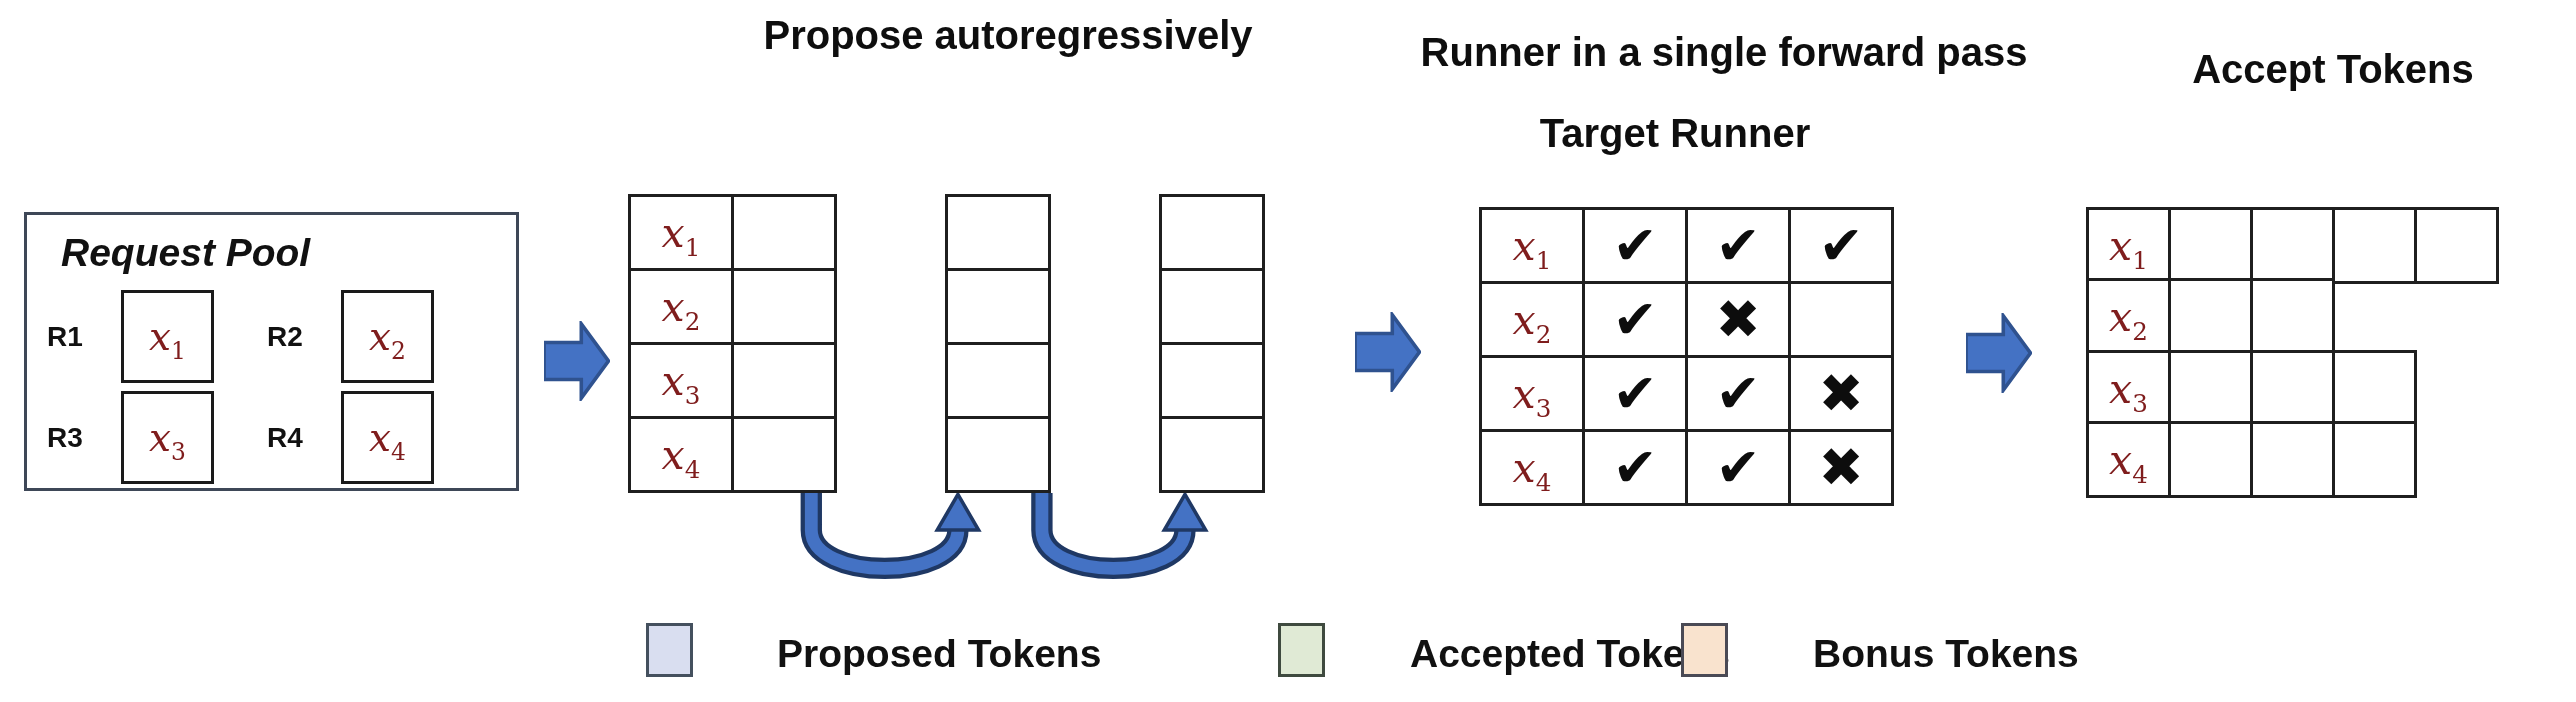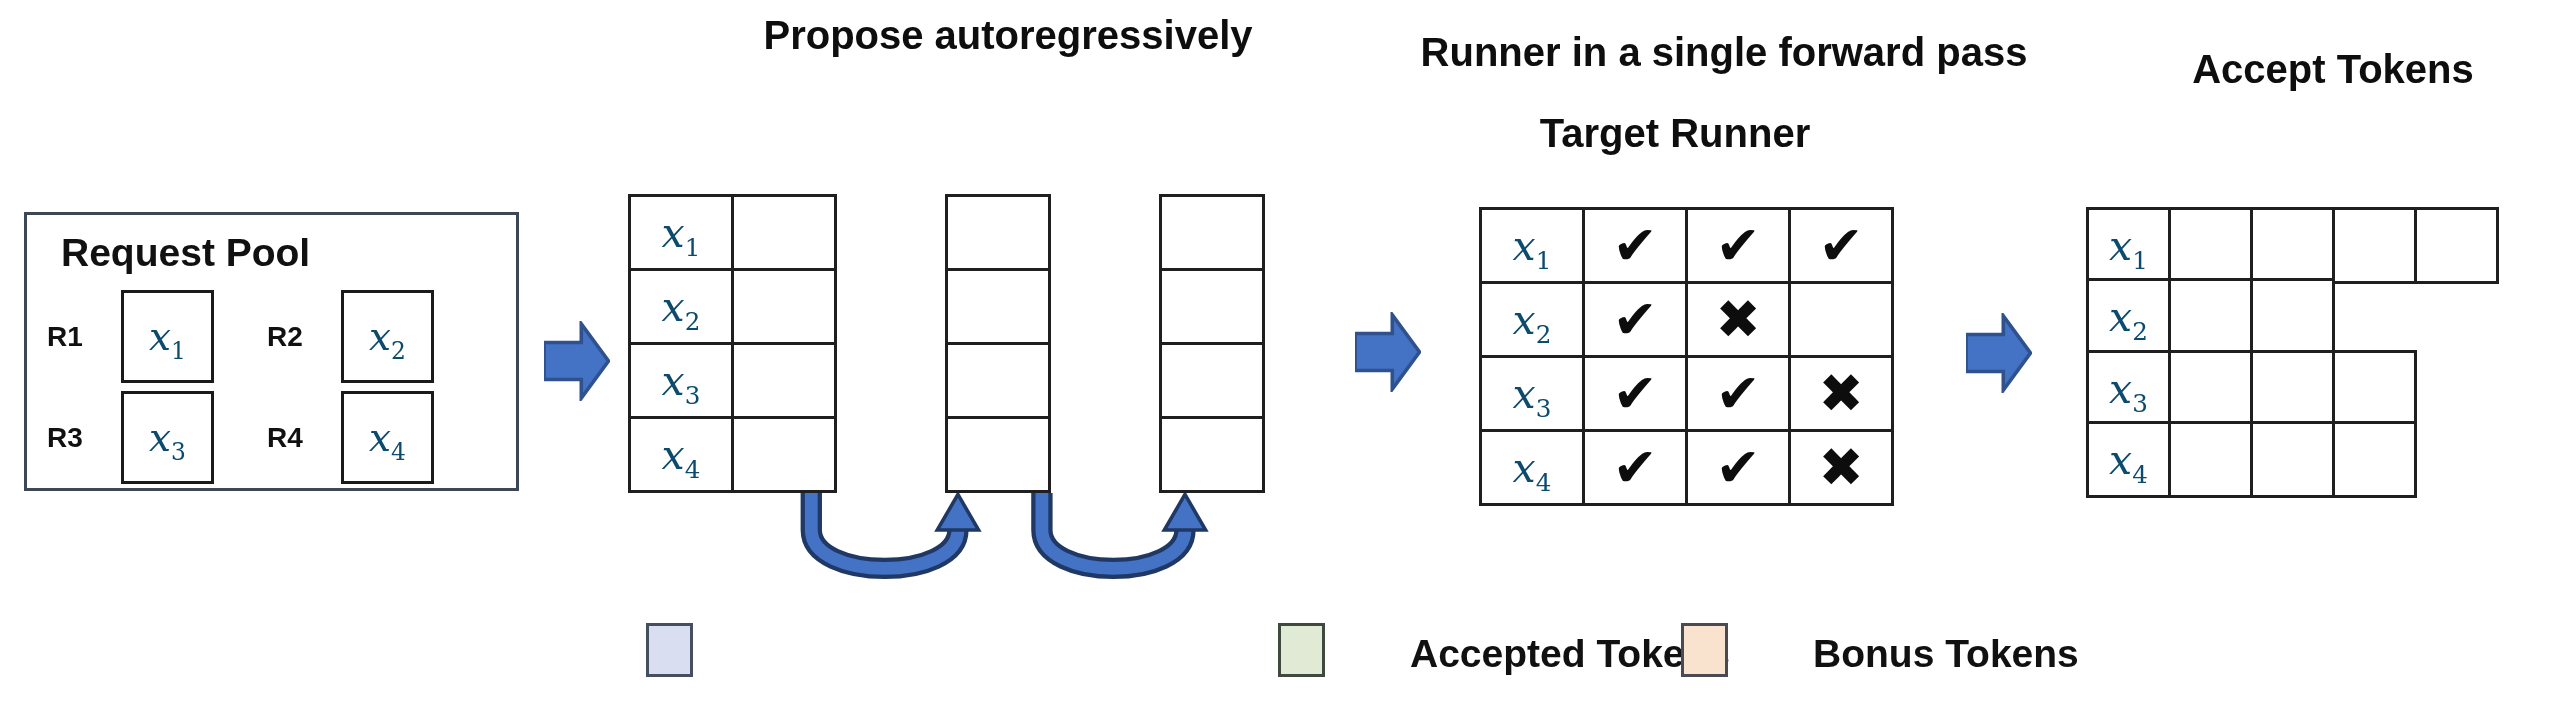--- a/index.html
+++ b/index.html
@@ -3,27 +3,27 @@
 <meta charset="utf-8">
 <style>
   html,body{margin:0;padding:0;background:#ffffff;}
   body{width:2576px;height:703px;overflow:hidden;font-family:"Liberation Sans",sans-serif;color:#111;}
   .canvas{position:relative;width:2576px;height:703px;background:#ffffff;}
 
   
   .title{position:absolute;transform:translateX(-50%);font-size:40px;font-weight:600;white-space:nowrap;color:#0e0e0e;}
 
   
-  .math{font-family:"DejaVu Serif",serif;font-size:41px;color:#0c4a6e;}
+  .math{font-family:"DejaVu Serif",serif;font-size:41px;color:#7f1d1d;}
   .math em{font-style:italic;font-weight:500;}
   .math sub{font-size:0.6em;font-style:normal;line-height:0;}
 
   
   .pool{position:absolute;left:24px;top:212px;width:495px;height:279px;border:3.6px solid #3e4757;background:#ffffff;box-sizing:border-box;}
-  .pool-title{position:absolute;top:15.7px;left:34px;font-size:39px;font-weight:600;}
+  .pool-title{position:absolute;top:15.7px;left:34px;font-size:39px;font-weight:600;font-style:italic;}
   .pool-grid{position:absolute;top:71px;left:20px;display:grid;grid-template-columns:74px 146px 74px 146px;grid-auto-rows:101px;align-items:center;}
   .req-id{font-size:28px;font-weight:600;}
   .tok-box{width:93px;height:93px;border:3.6px solid #1a1a1a;background:#ffffff;display:flex;align-items:center;justify-content:center;box-sizing:border-box;}
   .tok-box .math{font-size:39px;}
 
   
   table.grid{position:absolute;border-collapse:collapse;}
   table.grid td{border:3.6px solid #1f1f1f;width:100px;height:71px;text-align:center;vertical-align:middle;padding:0;background:#ffffff;}
   table.grid.acc td{width:79px;height:71px;}
   td.proposed{background:#d9def0;}
@@ -216,20 +216,21 @@
         <tr>
       <td><span class="math"><em>x</em><sub>4</sub></span></td>
       <td class="accepted"></td>
       <td class="accepted"></td>
       <td class="bonus"></td>
     </tr>
   </tbody>
     </table>
 
   <div class="legend-swatch sw-proposed" style="left:646px;top:623px;"></div>
+  <div class="legend-label" style="left:777px;top:632px;">Proposed Tokens</div>
 
   <div class="legend-swatch sw-accepted" style="left:1278px;top:623px;"></div>
   <div class="legend-label" style="left:1410px;top:632px;">Accepted Tokens</div>
 
   <div class="legend-swatch sw-bonus" style="left:1681px;top:623px;"></div>
   <div class="legend-label" style="left:1813px;top:632px;">Bonus Tokens</div>
 
 </div>
 
 

